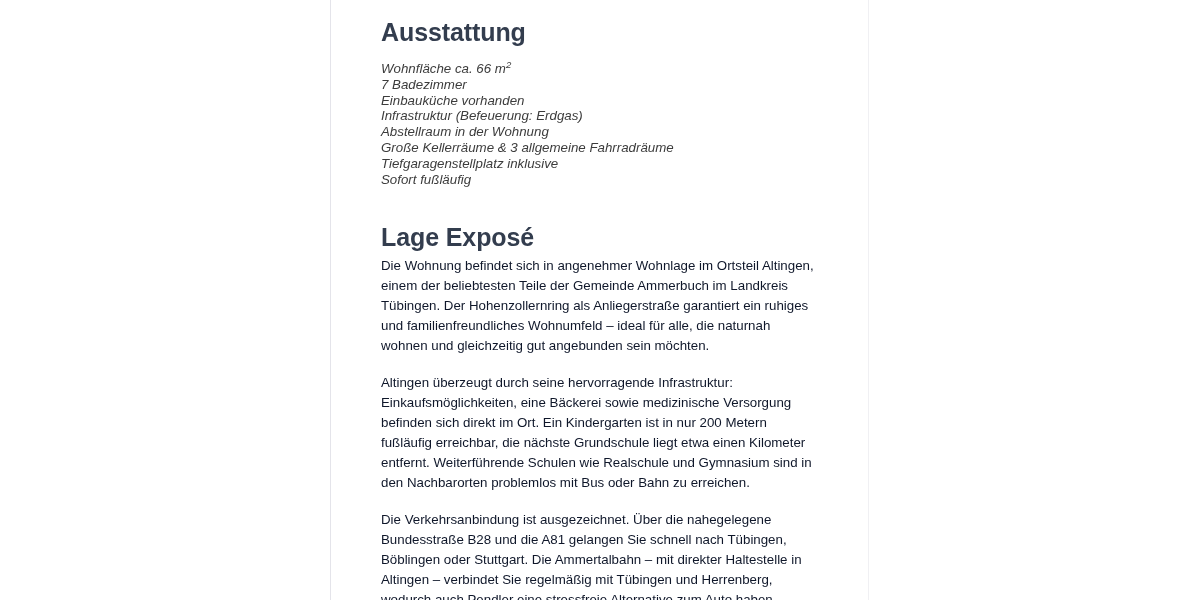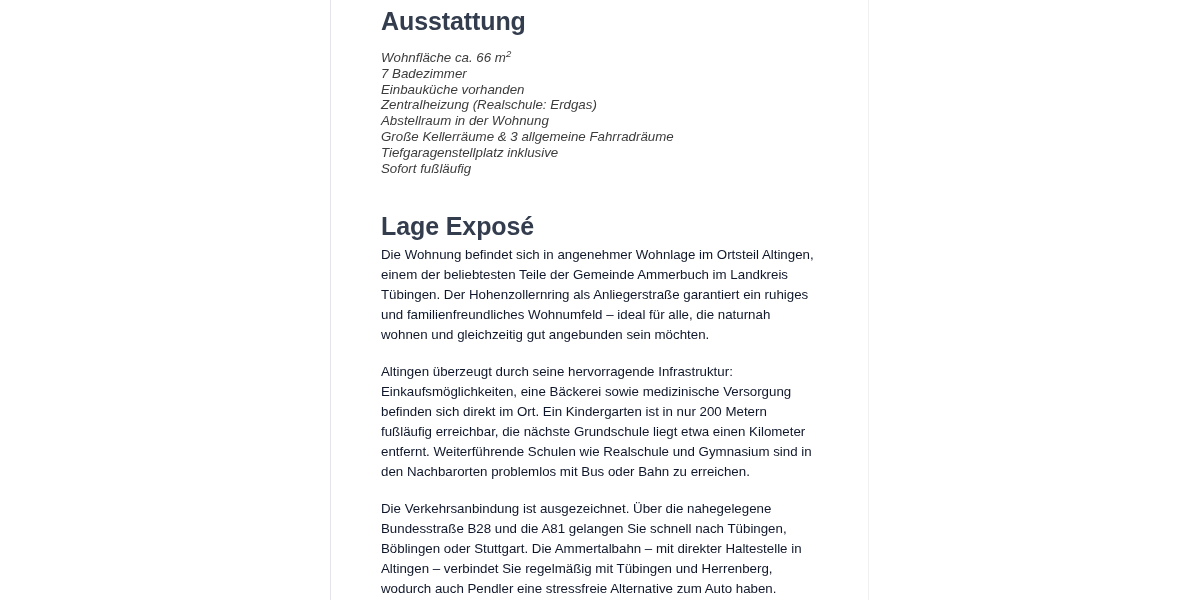--- a/index.html
+++ b/index.html
@@ -33,21 +33,21 @@
   .rule-right { left: 868px; background: #f0f0f3; }
 
   
   .content-column {
     position: absolute;
     left: 331px;
     top: 0;
     width: 537px;
     height: 600px;
     box-sizing: border-box;
-    padding: 6px 48px 0 50px;
+    padding: 17px 48px 0 50px;
   }
 
   h2.section-heading {
     margin: 0;
     color: #333d4e;
     font-size: 25px;
     font-weight: bold;
     letter-spacing: -0.1px;
     line-height: 1.2;
   }
@@ -101,21 +101,21 @@
       <li>
         <span>Wohnfläche ca. 66 m</span><sup class="unit-exponent">2</sup>
       </li>
       <li>
         <span>7 Badezimmer</span>
       </li>
       <li>
         <span>Einbauküche vorhanden</span>
       </li>
       <li>
-        <span>Zentralheizung (Realschule: Erdgas)</span>
+        <span>Infrastruktur (Befeuerung: Erdgas)</span>
       </li>
       <li>
         <span>Abstellraum in der Wohnung</span>
       </li>
       <li>
         <span>Große Kellerräume &amp; 3 allgemeine Fahrradräume</span>
       </li>
       <li>
         <span>Tiefgaragenstellplatz inklusive</span>
       </li>

